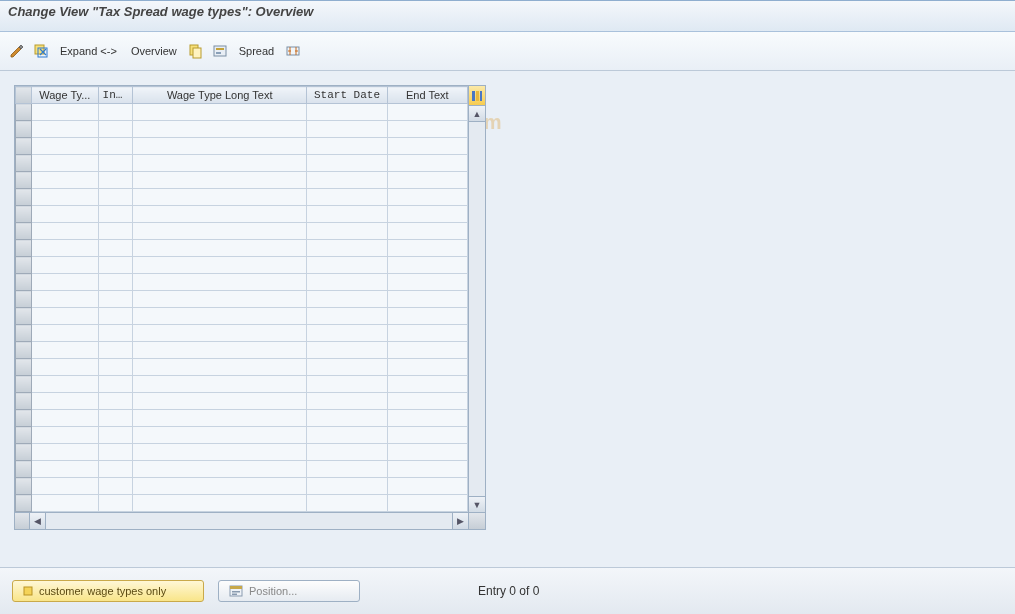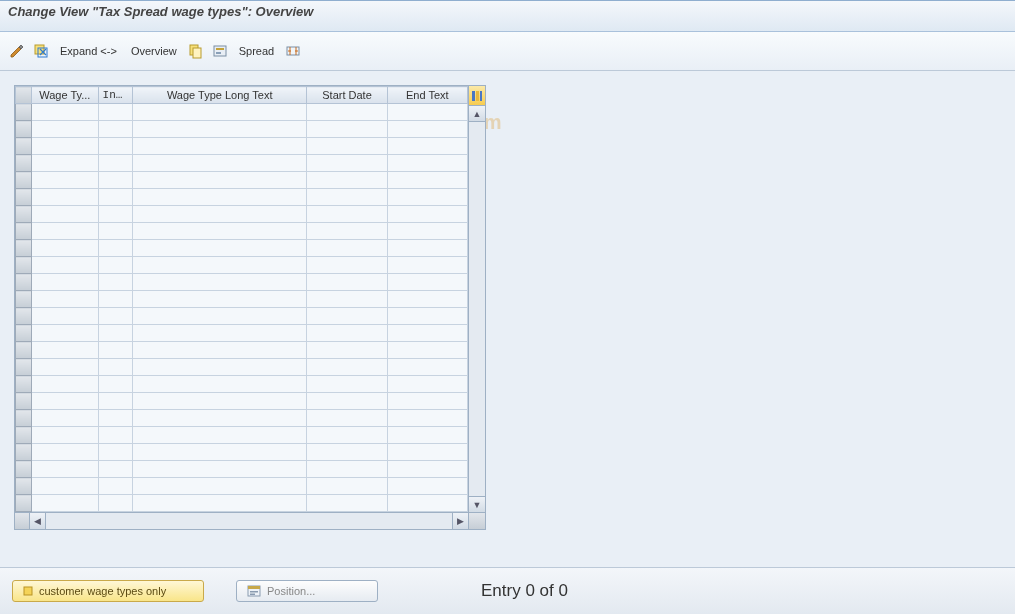--- a/index.html
+++ b/index.html
@@ -112,21 +112,21 @@
     width: 14px;
   }
   .grid th.corner {
      background: linear-gradient(#e2e6eb, #c6ced6);
      width: 14px;
      padding:0;
   }
   .col-wagetype { width: 58px; }
   .col-inf      { width: 30px; font-family: Liberation Mono, monospace; }
   .col-longtext { width: 152px; margin-left: 23px; }
-  .col-start    { width: 70px; }
+  .col-start    { width: 70px; font-family: Liberation Mono, monospace; }
   .col-end      { width: 70px; }
 
   .vscroll-col {
     width: 16px;
     display: flex;
     flex-direction: column;
     border-left: 1px solid #9eb0c4;
   }
   .vscroll-config {
     height: 19px;
@@ -174,21 +174,21 @@
     background: linear-gradient(#e2e6eb, #c6ced6);
     border-left:1px solid #9eb0c4;
   }
 
   .footer-bar {
     background: linear-gradient(#f3f6fa, #e3e9f0);
     border-top: 1px solid #bcc9d8;
     padding: 6px 12px;
     display: flex;
     align-items: center;
-    gap: 32px;
+    gap: 14px;
     height: 34px;
   }
   .btn {
     display: inline-flex;
     align-items: center;
     gap: 6px;
     height: 20px;
     padding: 0 10px;
     border: 1px solid #9eb0c4;
     border-radius: 3px;
@@ -202,23 +202,23 @@
     color: #5b4a12;
     font-weight: normal;
     min-width: 170px;
     justify-content: flex-start;
   }
   .btn.position {
     color: #888;
     min-width: 120px;
   }
   .entry-text {
-    font-size: 17px;
+    font-size: 12px;
     color: #333;
-    margin-left: 71px;
+    margin-left: 104px;
   }
 
   .watermark {
     position: absolute;
     top: 40px;
     left: 280px;
     font-size: 20px;
     font-weight: bold;
     color: rgba(220, 160, 60, 0.35);
     letter-spacing: 1px;

